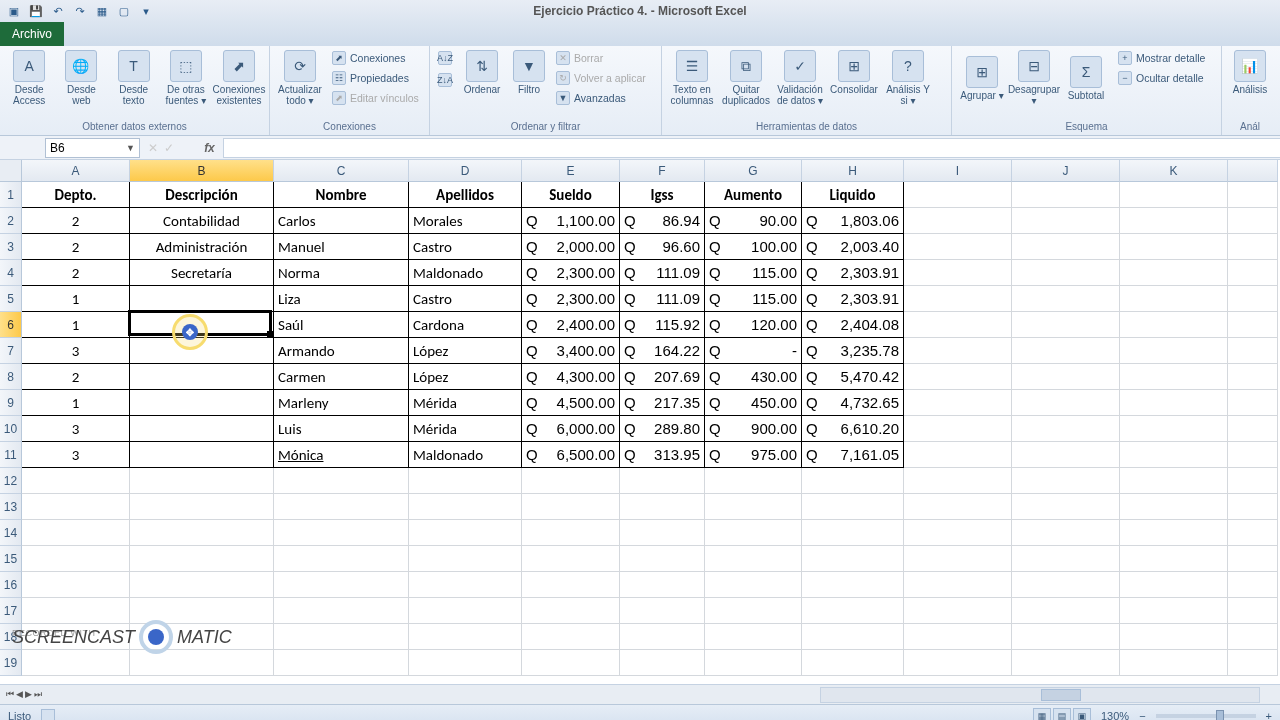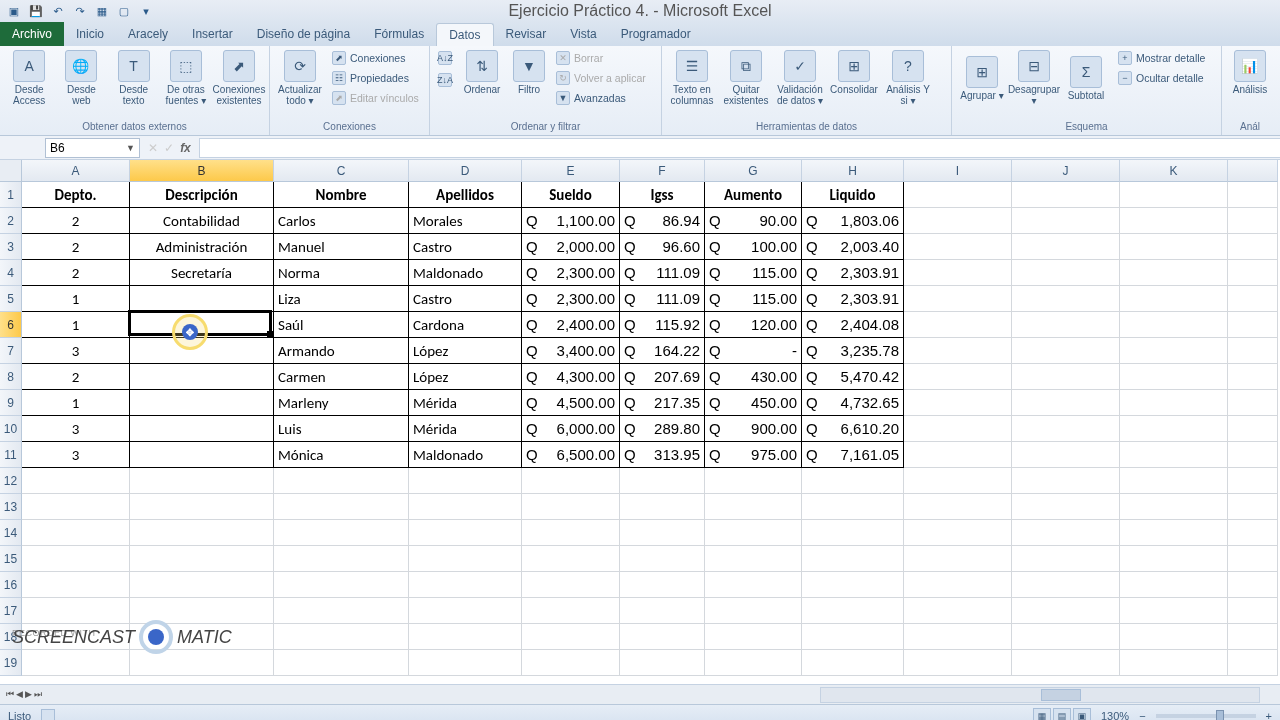--- a/index.html
+++ b/index.html
@@ -2,21 +2,21 @@
 <html><head>
 <meta charset="utf-8">
 <style>
 * { box-sizing: border-box; margin: 0; padding: 0; font-family: "Segoe UI", Tahoma, sans-serif; }
 body { width: 1280px; height: 720px; overflow: hidden; background: #fff; font-size: 12px; user-select: none; }
 
 
 .titlebar { height: 22px; background: linear-gradient(#e8edf5,#dce5f0); display: flex; align-items: center; position: relative; }
 .qat { display: flex; align-items: center; gap: 6px; padding: 0 6px; }
 .qat .qicon { width: 16px; height: 16px; display: flex; align-items: center; justify-content: center; color: #2a5a8a; font-size: 11px; }
-.title-text { position: absolute; left: 50%; transform: translateX(-50%); color: #555; font-size: 16px; }
+.title-text { position: absolute; left: 50%; transform: translateX(-50%); color: #555; font-size: 12px; font-weight: bold; }
 
 
 .tabs { height: 24px; background: linear-gradient(#dce5f0,#cfdceb); display: flex; align-items: flex-end; padding-left: 0; }
 .tab-file { background: #1e6b3a; color: #fff; padding: 4px 12px; font-size: 12px; height: 24px; display: flex; align-items: center; }
 .tab { padding: 4px 12px; font-size: 12px; color: #3b5a7a; cursor: pointer; }
 .tab.active { background: #f4f7fb; border: 1px solid #b8c8da; border-bottom: none; border-radius: 3px 3px 0 0; color: #3b5a7a; }
 
 
 .ribbon { height: 90px; background: linear-gradient(#f5f8fc,#e6edf6); border-bottom: 1px solid #b8c8da; display: flex; }
 .rgroup { border-right: 1px solid #c5d2e2; padding: 2px 4px; display: flex; flex-direction: column; justify-content: space-between; }
@@ -27,21 +27,21 @@
 .rbtn-lg .rlabel { font-size: 10px; color: #3b5a7a; text-align: center; line-height: 1.1; }
 .rbtn-sm { display: flex; align-items: center; gap: 4px; padding: 1px 4px; cursor: pointer; font-size: 10.5px; color: #3b5a7a; height: 20px; }
 .rbtn-sm .ricon-s { width: 14px; height: 14px; background: #d6e2f0; border: 1px solid #a8bed8; border-radius: 2px; display: flex; align-items: center; justify-content: center; font-size: 9px; }
 .rcol { display: flex; flex-direction: column; justify-content: flex-start; gap: 0px; }
 
 
 .fbar { height: 24px; display: flex; align-items: center; border-bottom: 1px solid #c5d2e2; background: #eef2f8; }
 .namebox { width: 95px; height: 20px; border: 1px solid #b0c0d4; background: #fff; display: flex; align-items: center; justify-content: space-between; padding: 0 4px; margin-left: 45px; font-size: 12px; }
 .namebox .dd { color: #555; font-size: 9px; }
 .fx-controls { display: flex; align-items: center; gap: 6px; padding: 0 8px; color: #888; }
-.fxlabel { font-style: italic; font-weight: bold; color: #666; }
+.fxlabel { font-style: italic; font-weight: bold; color: #666; margin-left: 24px; }
 .formula-input { flex: 1; height: 20px; border: 1px solid #c5d2e2; border-right: none; background: #fff; }
 
 
 .grid-area { position: relative; height: 524px; overflow: hidden; background: #fff; }
 .corner { position: absolute; left: 0; top: 0; width: 22px; height: 22px; background: #e8edf3; border-right: 1px solid #b8c8da; border-bottom: 1px solid #b8c8da; }
 .col-headers { position: absolute; left: 22px; top: 0; height: 22px; display: flex; }
 .ch { height: 22px; background: linear-gradient(#f3f6fa,#e3e9f1); border-right: 1px solid #c5d2e2; border-bottom: 1px solid #b8c8da; display: flex; align-items: center; justify-content: center; font-size: 12px; color: #3b5a7a; }
 .ch.sel { background: linear-gradient(#ffe08a,#fdc94a); color: #333; }
 .row-headers { position: absolute; left: 0; top: 22px; width: 22px; }
 .rh { height: 26px; background: linear-gradient(90deg,#f3f6fa,#e3e9f1); border-bottom: 1px solid #c5d2e2; border-right: 1px solid #b8c8da; display: flex; align-items: center; justify-content: center; font-size: 12px; color: #3b5a7a; }
@@ -98,31 +98,20 @@
     <span class="qicon">↷</span>
     <span class="qicon">▦</span>
     <span class="qicon">▢</span>
     <span class="qicon">▾</span>
   </div>
   <div class="title-text">Ejercicio Práctico 4. - Microsoft Excel</div>
 </div>
 
 <div class="tabs">
   <div class="tab-file">Archivo</div>
-  <div id="tab-row" style="display: flex;">
-      <div class="tab">Inicio</div>
-      <div class="tab">Aracely</div>
-      <div class="tab">Insertar</div>
-      <div class="tab">Diseño de página</div>
-      <div class="tab">Fórmulas</div>
-      <div class="tab active">Datos</div>
-      <div class="tab">Revisar</div>
-      <div class="tab">Vista</div>
-      <div class="tab">Programador</div>
-    </div>
 </div>
 
 <div class="ribbon">
   <div class="rgroup" style="width:270px">
     <div class="rgroup-items" id="g1-items">
         <div class="rbtn-lg">
           <div class="ricon">A</div>
           <div class="rlabel">Desde Access</div>
         </div>
         <div class="rbtn-lg">
@@ -203,21 +192,21 @@
     <div class="rgroup-label">Ordenar y filtrar</div>
   </div>
   <div class="rgroup" style="width:290px">
     <div class="rgroup-items" id="g4-items">
         <div class="rbtn-lg">
           <div class="ricon">☰</div>
           <div class="rlabel">Texto en columnas</div>
         </div>
         <div class="rbtn-lg">
           <div class="ricon">⧉</div>
-          <div class="rlabel">Quitar existentes</div>
+          <div class="rlabel">Quitar duplicados</div>
         </div>
         <div class="rbtn-lg">
           <div class="ricon">✓</div>
           <div class="rlabel">Validación de datos ▾</div>
         </div>
         <div class="rbtn-lg">
           <div class="ricon">⊞</div>
           <div class="rlabel">Consolidar</div>
         </div>
         <div class="rbtn-lg">
@@ -562,21 +551,21 @@
           <span class="val">6,610.20</span>
         </div>
         <div class="cell " style="width: 108px;"></div>
         <div class="cell " style="width: 108px;"></div>
         <div class="cell " style="width: 108px;"></div>
         <div class="cell " style="width: 50px;"></div>
       </div>
       <div class="row">
         <div class="cell bord center" style="width: 108px;">3</div>
         <div class="cell bord center" style="width: 144px;"></div>
-        <div class="cell bord" style="width: 135px;">Mónica</div>
+        <div class="cell bord" style="width: 135px; text-decoration: underline;">Mónica</div>
         <div class="cell bord" style="width: 113px;">Maldonado</div>
         <div class="cell money bord" style="width: 98px;">
           <span class="cur">Q</span>
           <span class="val">6,500.00</span>
         </div>
         <div class="cell money bord" style="width: 85px;">
           <span class="cur">Q</span>
           <span class="val">313.95</span>
         </div>
         <div class="cell money bord" style="width: 97px;">

